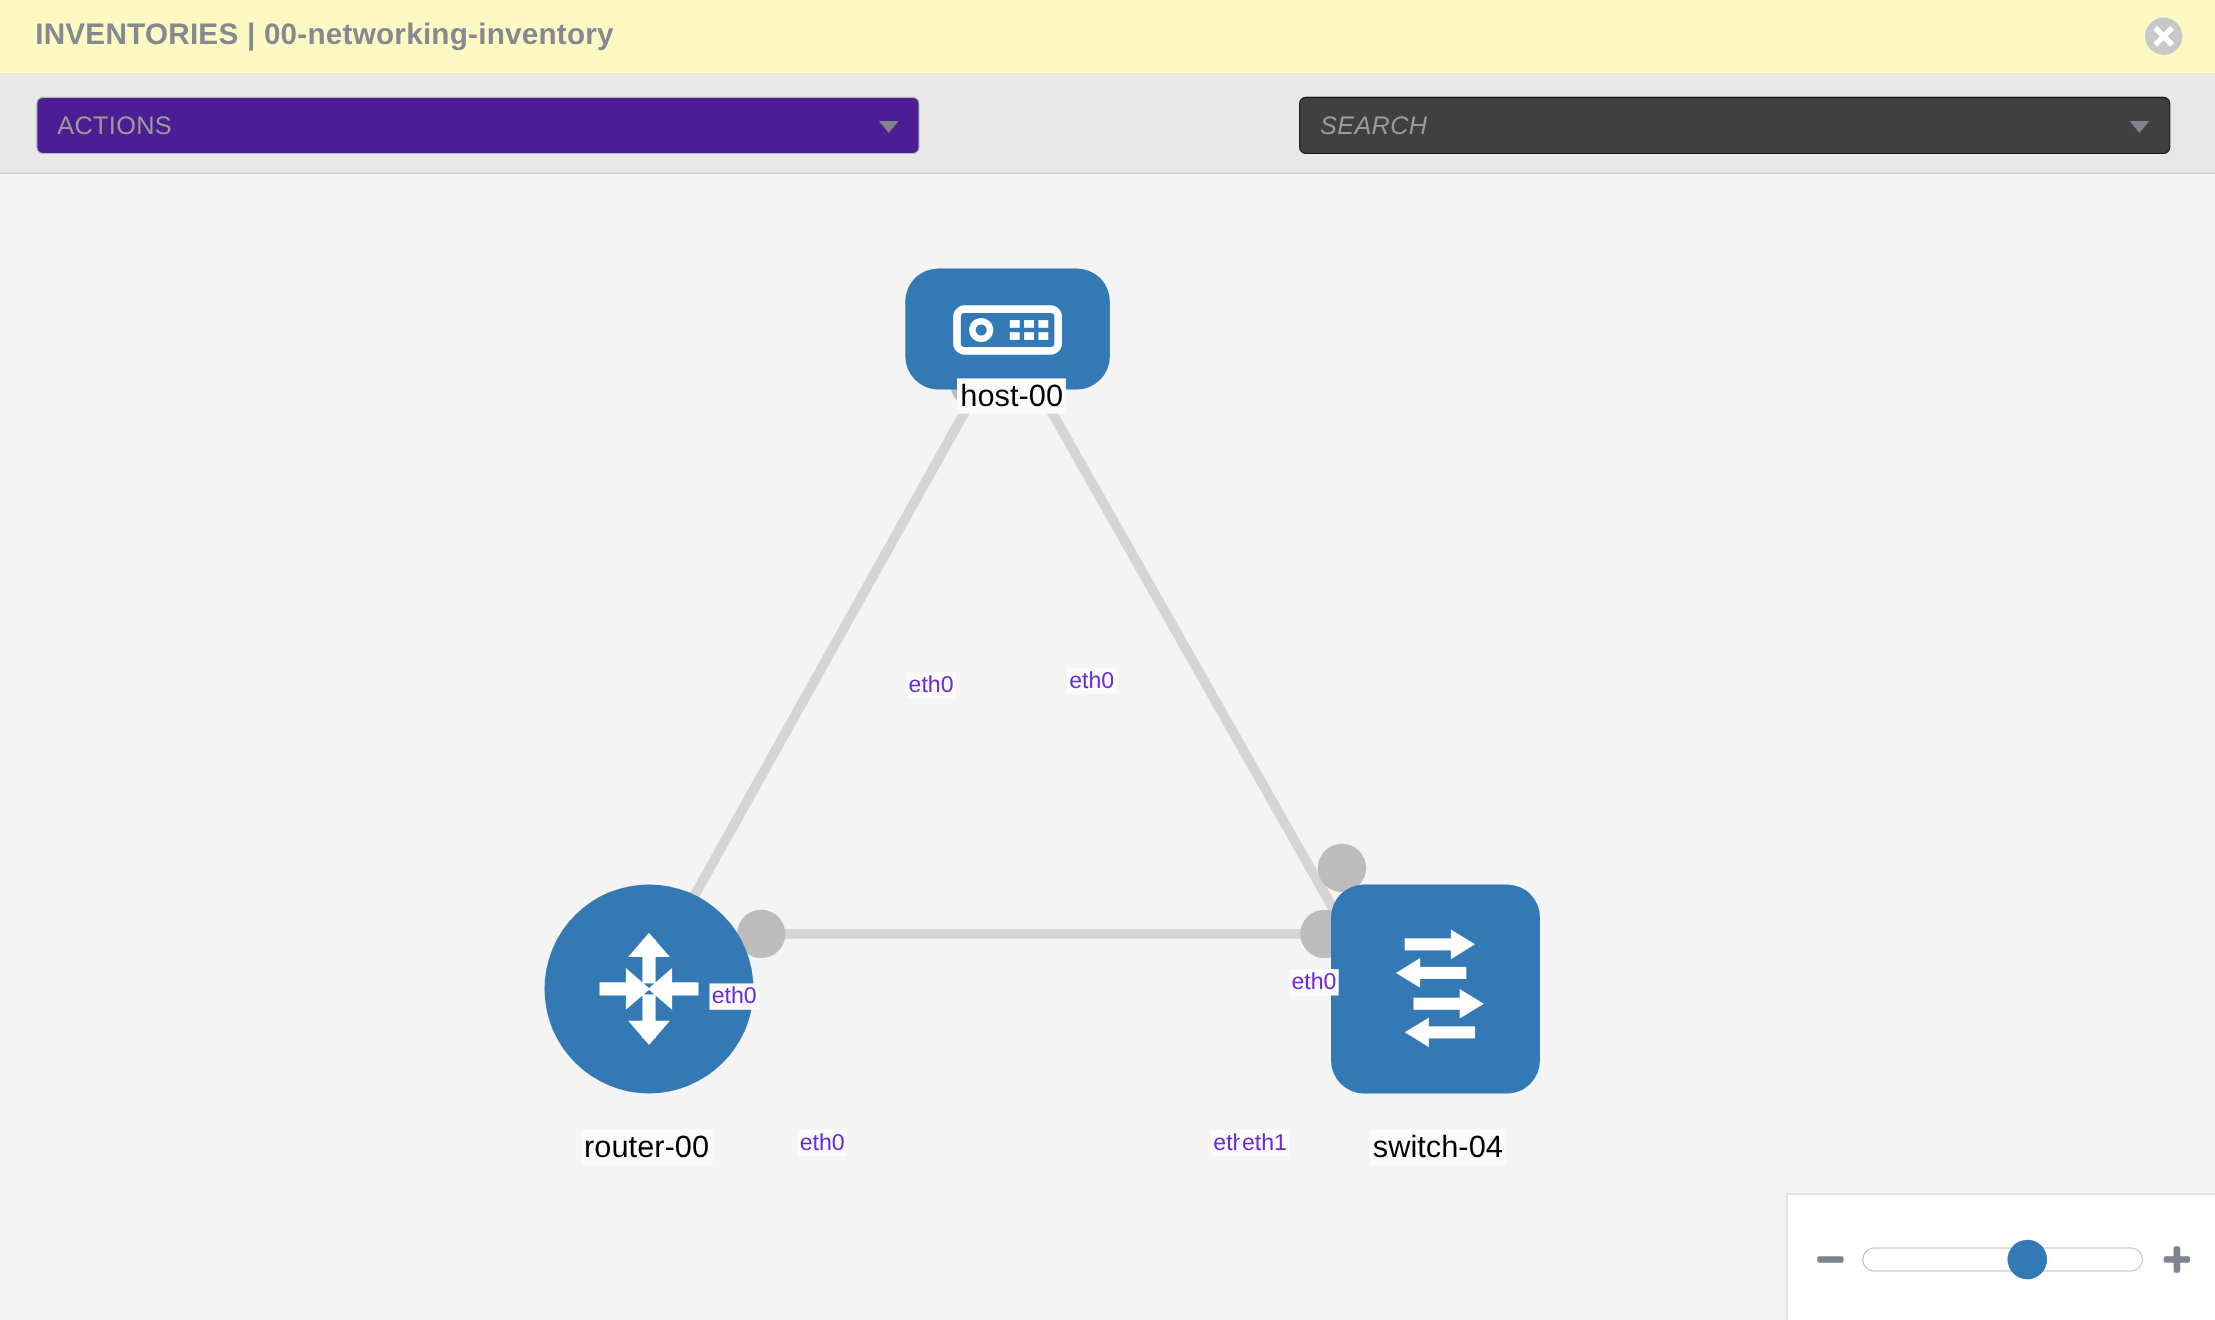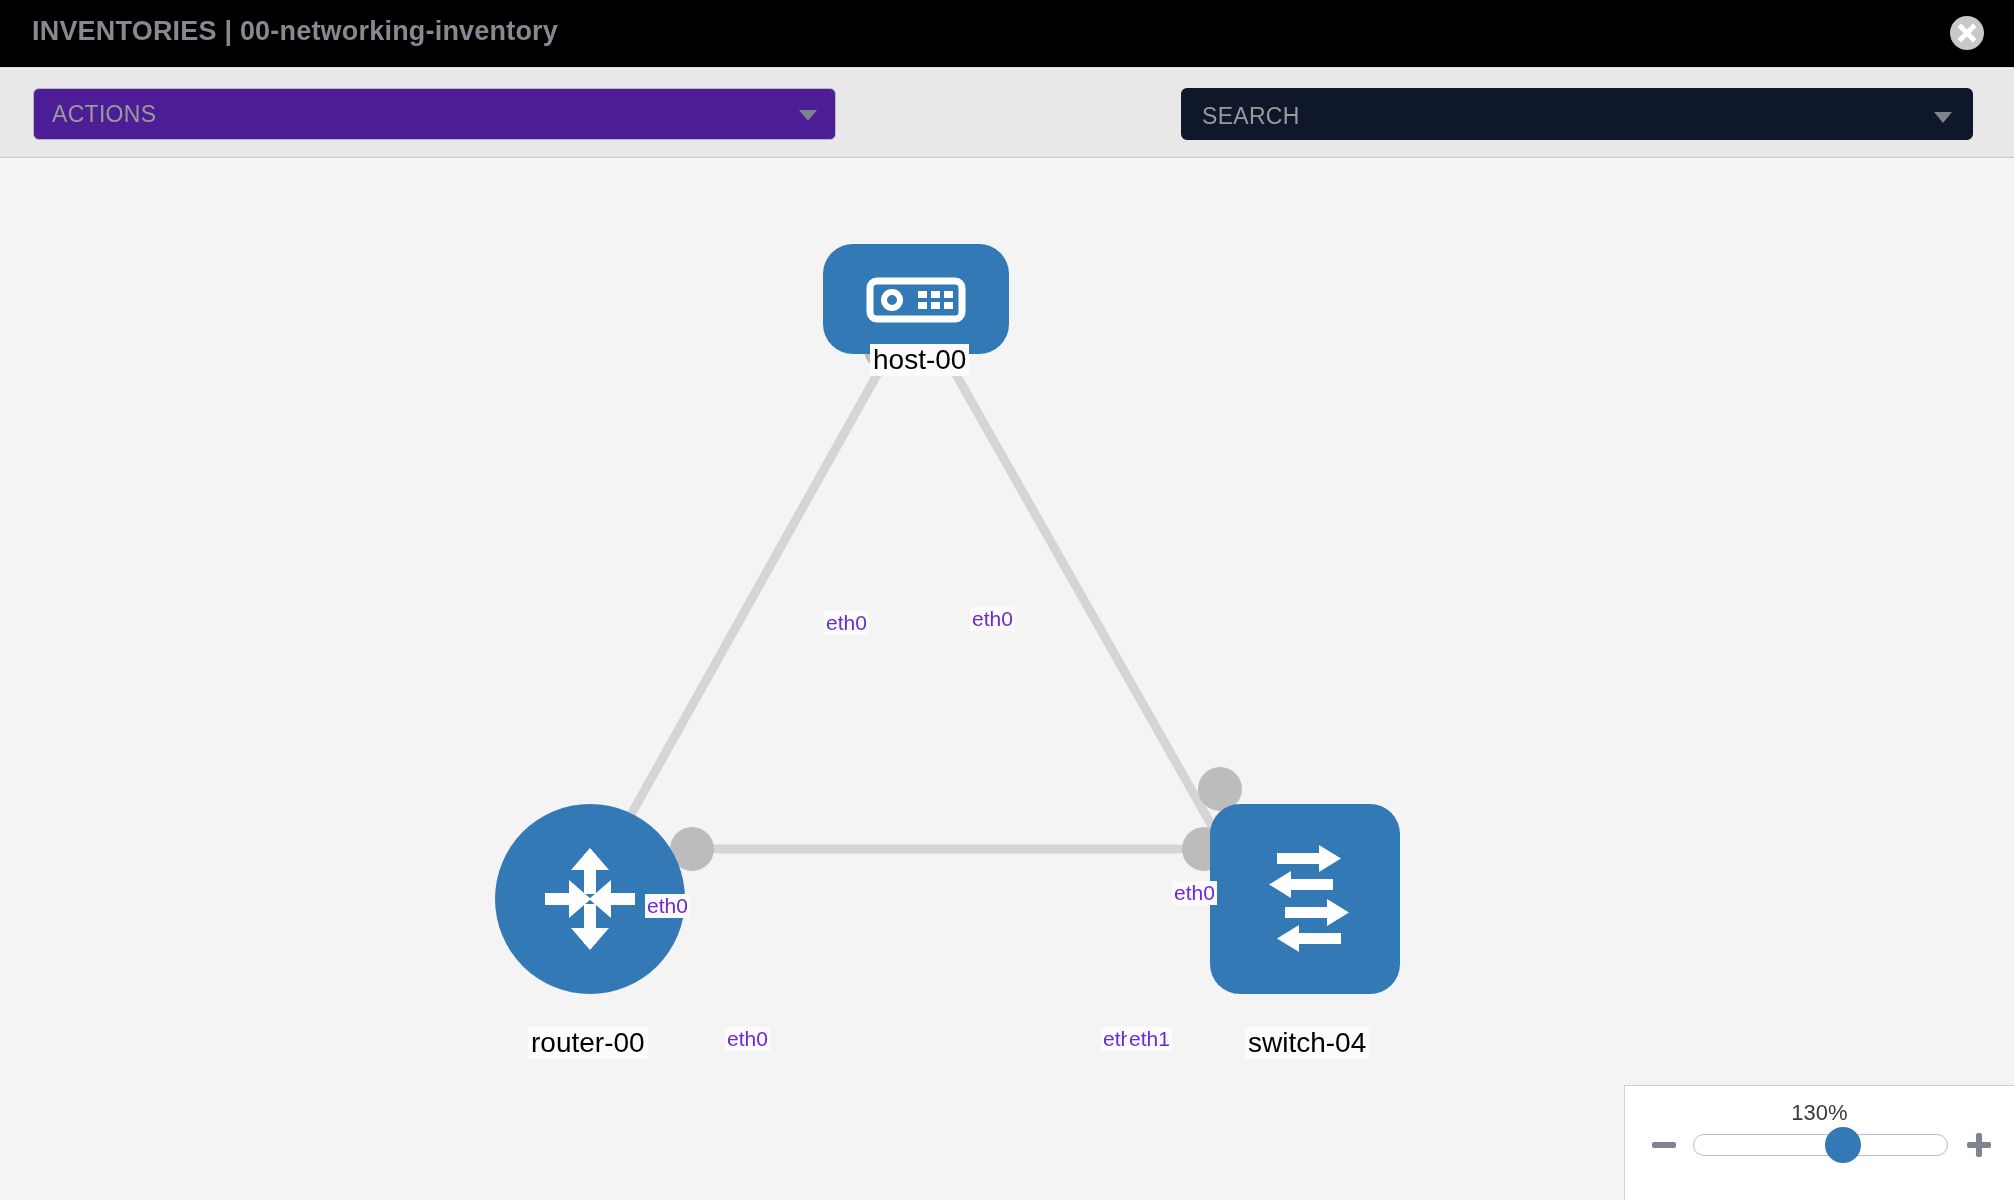--- a/index.html
+++ b/index.html
@@ -7,21 +7,21 @@
     width: 2014px; height: 1200px;
     background: #f4f4f4;
     font-family: "Liberation Sans", sans-serif;
     overflow: hidden;
   }
   #app { position: relative; width: 2014px; height: 1200px; background: #f4f4f4; }
 
   
   .header {
     position: absolute; left: 0; top: 0; width: 2014px; height: 68px;
-    background: #000000;
+    background: #fef9c3;
     border-bottom: 1px solid #d8d8d8;
   }
   .page-title {
     position: absolute; left: 32px; top: 16px;
     font-size: 27px; font-weight: bold;
     color: #848992; letter-spacing: .2px;
     white-space: nowrap;
   }
   .close-btn {
     position: absolute; right: 30px; top: 16px;
@@ -57,23 +57,24 @@
   .tool-icon {
     position: absolute; top: 92px;
     width: 42px; height: 42px; cursor: pointer;
   }
   #wrench-ic { left: 1043px; }
   #key-ic    { left: 1113px; }
 
   .search-box {
     position: absolute; left: 1181px; top: 19px;
     width: 792px; height: 52px;
-    background: #0f172a;
-    border: 3px solid #0f172a; border-radius: 6px;
+    background: #404040;
+    border: 1px solid #0f172a; border-radius: 6px;
     cursor: text;
+    font-style: italic;
   }
   .search-box .sel-label {
     position: absolute; left: 18px; top: 12px;
     font-size: 23px; color: #9a9a9a; letter-spacing: .3px;
   }
 
   
   .canvas {
     position: absolute; left: 0; top: 159px;
     width: 2014px; height: 1041px;
@@ -275,21 +276,20 @@
 
       <div class="iflabel" style="left:645px; top:735px;">eth0</div>
       <div class="iflabel" style="left:1172px; top:722px;">eth0</div>
 
       <div class="iflabel" style="left:725px; top:868px;">eth0</div>
       <div class="iflabel" style="left:1101px; top:868px;">eth0</div>
       <div class="iflabel" style="left:1127px; top:868px;text-align:center;">eth1</div>
     </div>
 
     <div class="zoom-widget">
-      <div class="zoom-pct">130%</div>
 
       <div class="zoom-minus">
         <svg width="30" height="30" viewBox="0 0 30 30" aria-hidden="true">
           <rect x="3" y="12" width="24" height="6" rx="2" fill="#7d8490"></rect>
         </svg>
       </div>
 
       <div class="zoom-track">
         <div class="zoom-thumb" id="zoom-thumb" style="left: 131.27px;"></div>
       </div>

